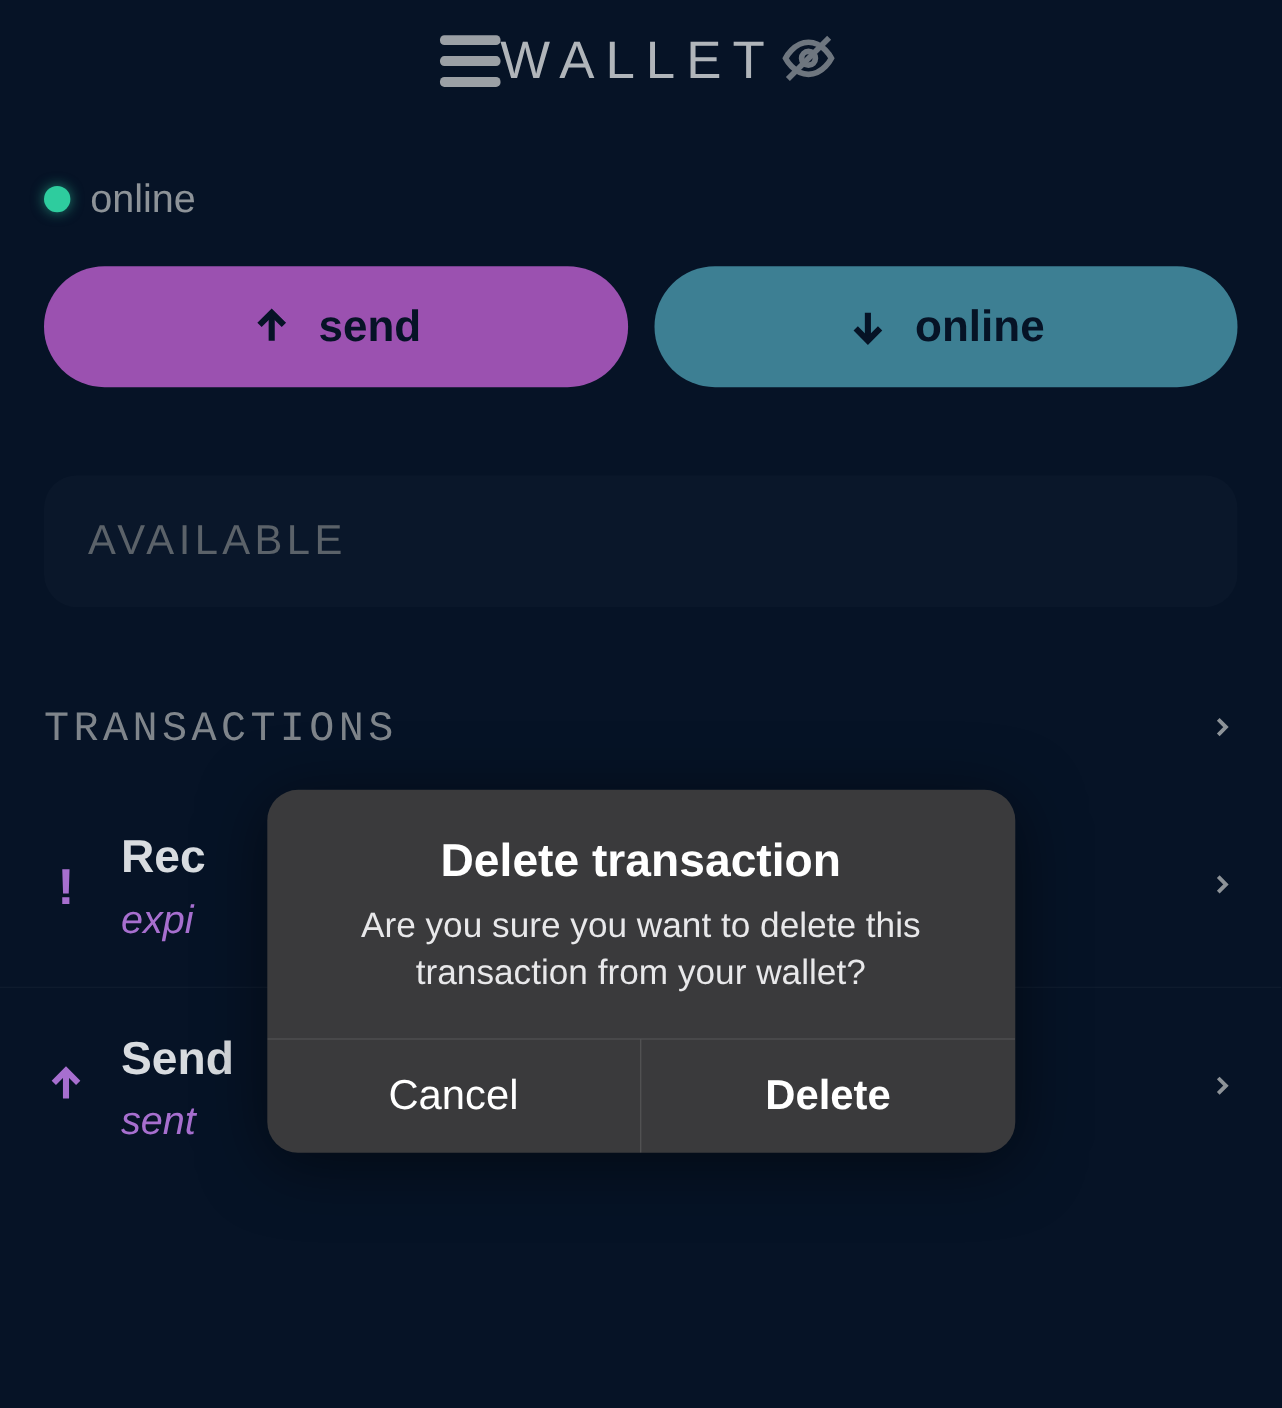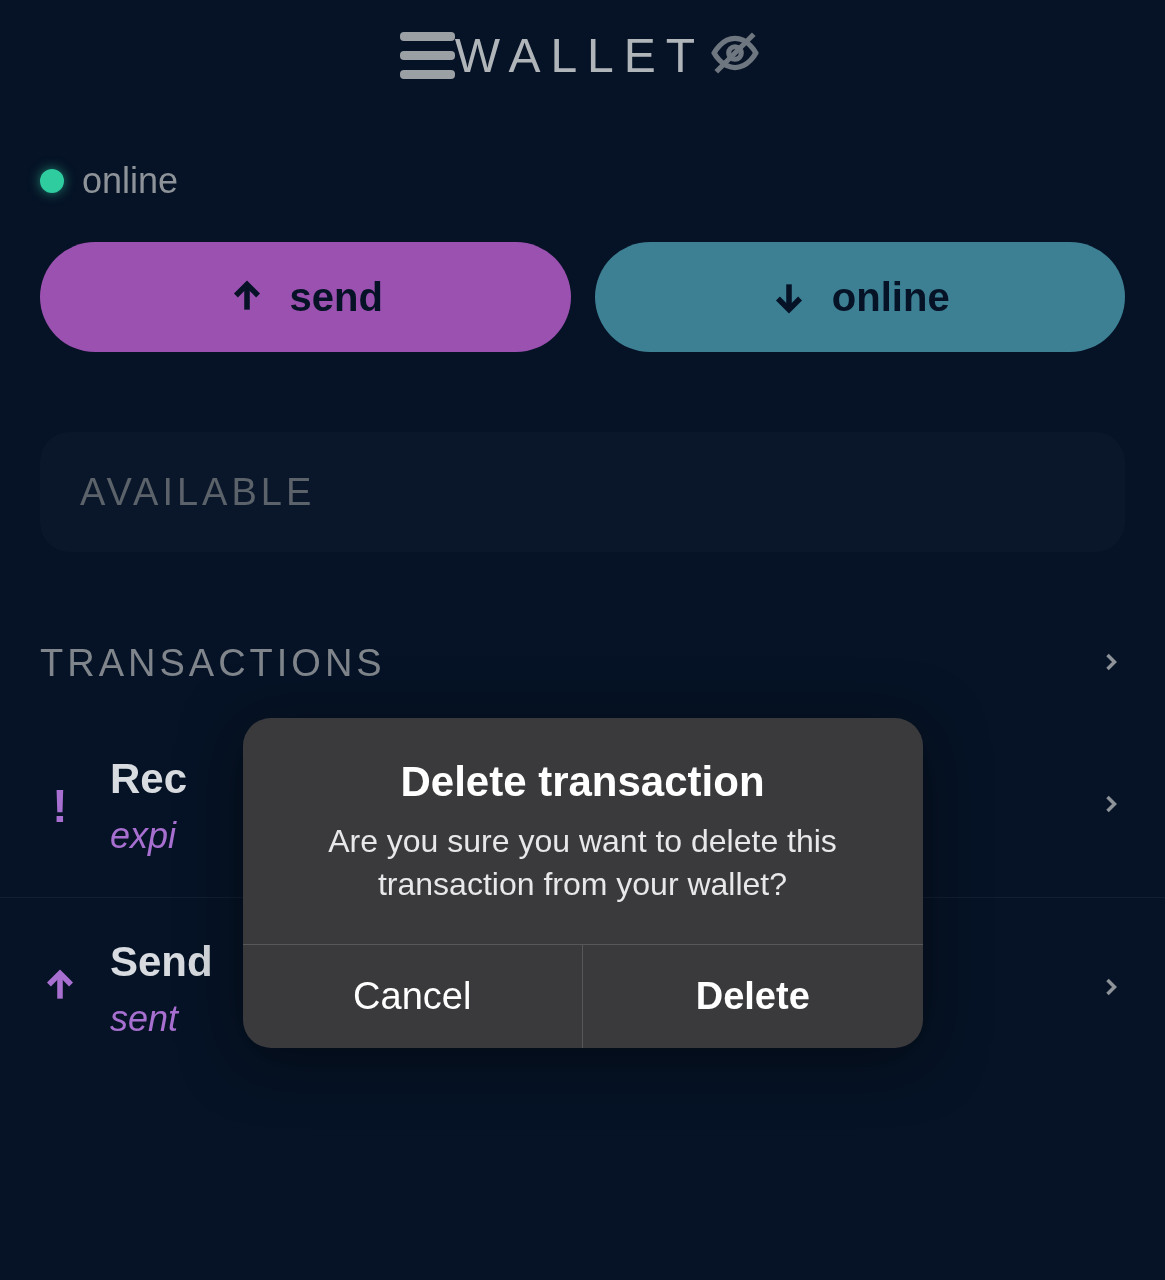--- a/index.html
+++ b/index.html
@@ -106,20 +106,21 @@
       color: #5b6269;
       font-size: 38px;
       font-weight: 500;
       letter-spacing: 4px;
     }
     .transactions-header {
       display: flex;
       align-items: center;
       justify-content: space-between;
       padding: 90px 40px 30px 40px;
+      font-family: Liberation Mono, monospace;
     }
     .transactions-title {
       color: #7f858b;
       font-size: 38px;
       font-weight: 500;
       letter-spacing: 4px;
     }
     .chevron svg {
       width: 28px;
       height: 28px;

